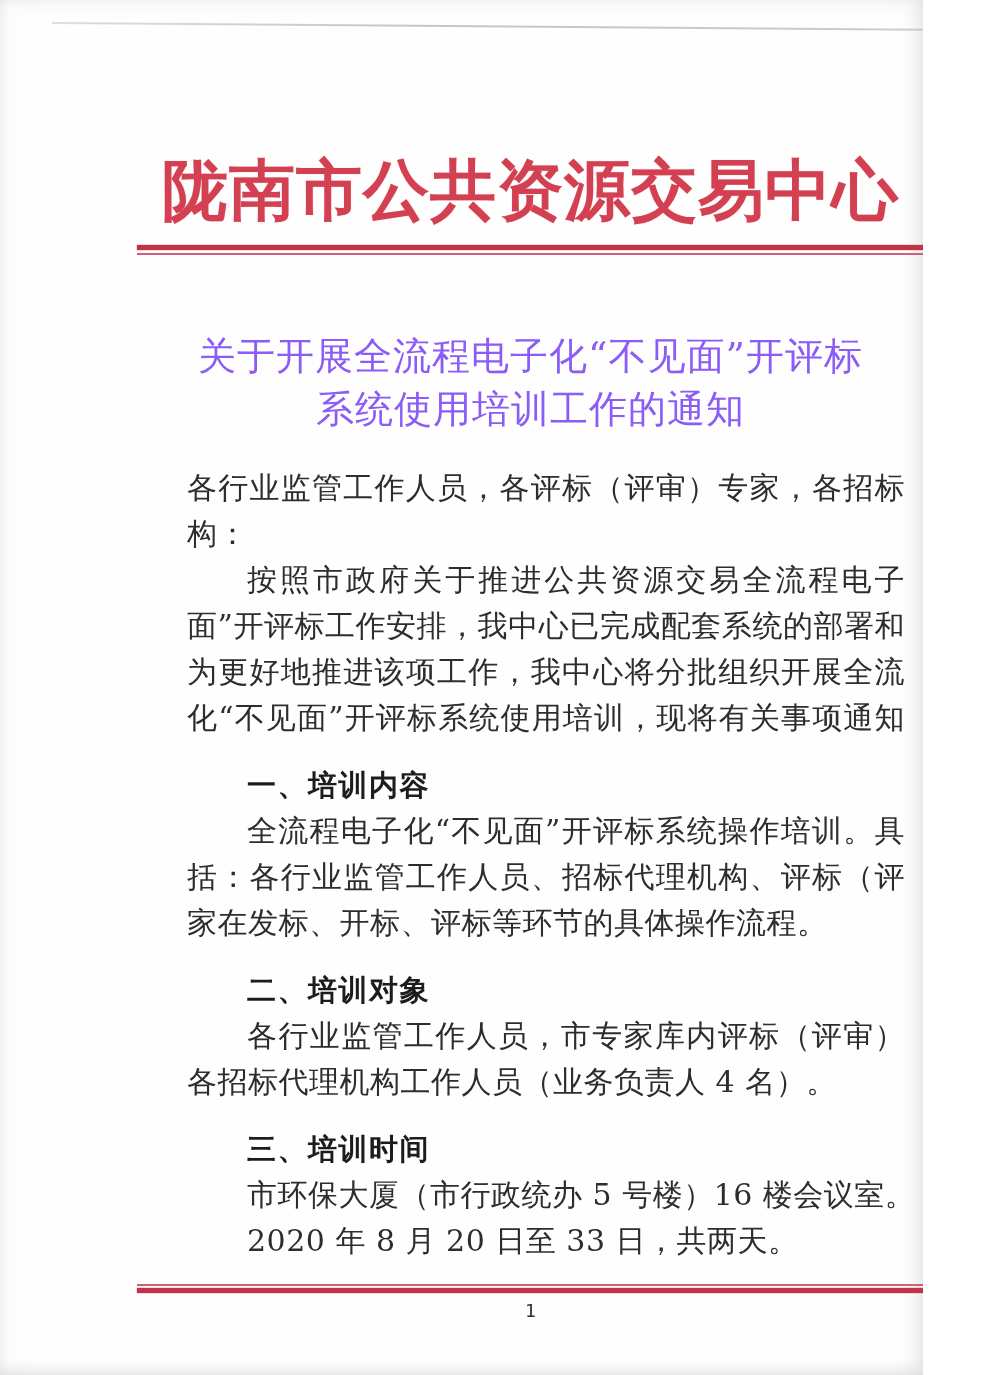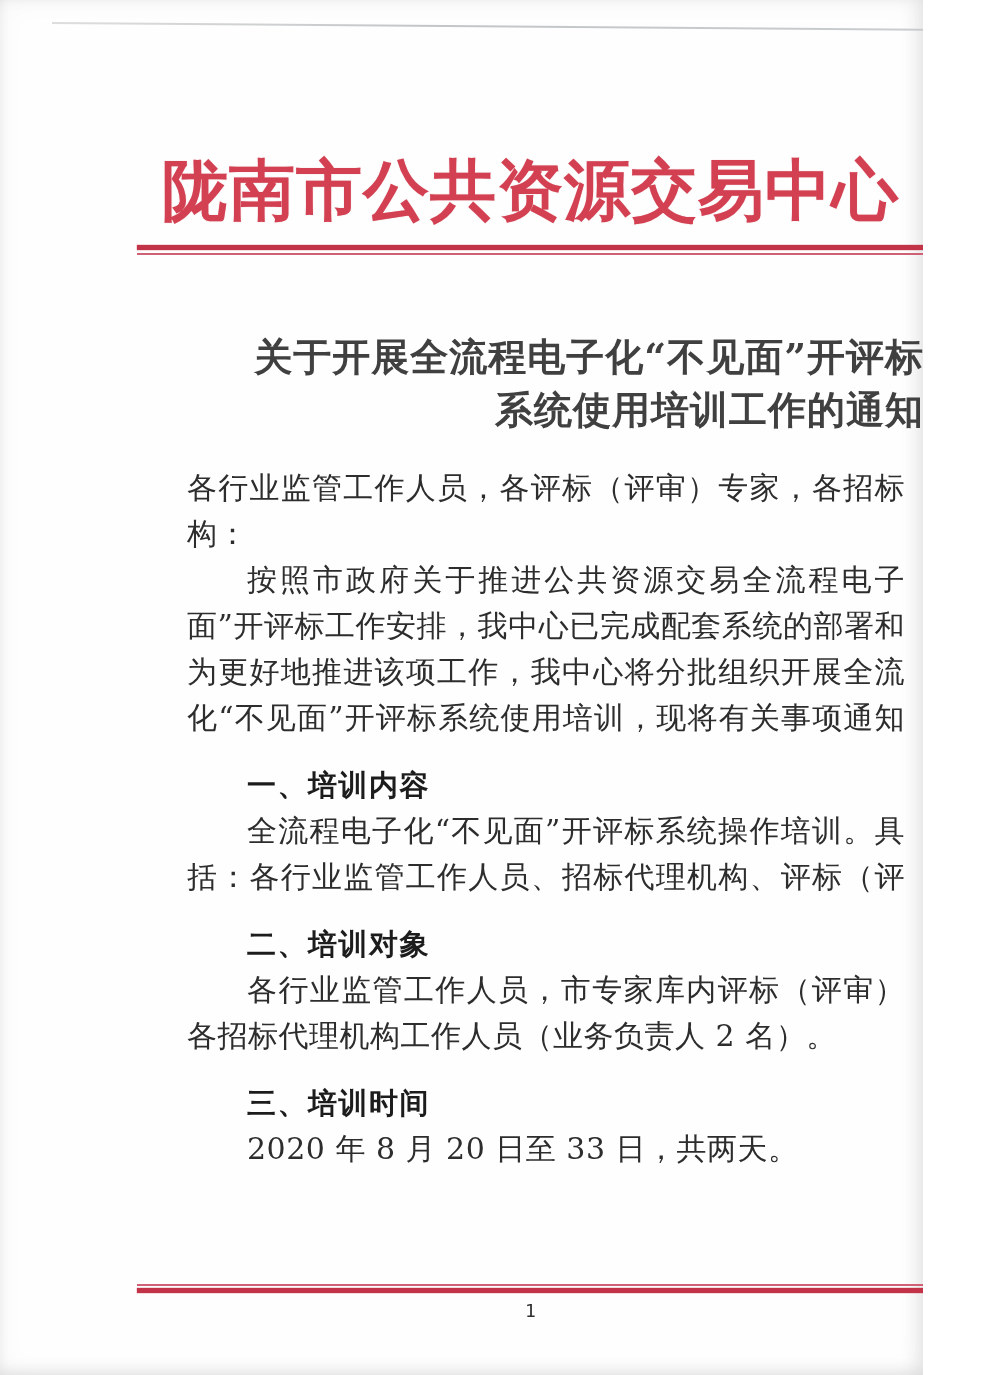--- a/index.html
+++ b/index.html
@@ -62,27 +62,27 @@
     height: 2px;
     background: #cf6075;
   }
   .rule .gap { height: 3px; }
   .rule-footer .gap { height: 2px; }
   .doc-title {
     position: absolute;
     top: 330px;
     left: 137px;
     width: 787px;
-    text-align: right;
+    text-align: center;
     font-family: "DejaVu Serif", "Liberation Serif", serif;
-    font-weight: bold;
+    font-weight: normal;
     font-size: 38px;
     line-height: 53px;
     letter-spacing: 1px;
-    color: #404040;
+    color: #8b5cf6;
   }
   .body-block {
     position: absolute;
     top: 465px;
     left: 187px;
     width: 718px;
     color: #2d2d2d;
     font-size: 30px;
   }
   .ln {
@@ -141,24 +141,26 @@
   <div class="body-block">
     <div class="ln full">各行业监管工作人员，各评标（评审）专家，各招标代理机</div>
     <div class="ln">构：</div>
     <div class="ln full indent">按照市政府关于推进公共资源交易全流程电子化“不见</div>
     <div class="ln full">面”开评标工作安排，我中心已完成配套系统的部署和调试。</div>
     <div class="ln full">为更好地推进该项工作，我中心将分批组织开展全流程电子</div>
     <div class="ln full">化“不见面”开评标系统使用培训，现将有关事项通知如下：</div>
     <div class="ln heading indent">一、培训内容</div>
     <div class="ln full indent">全流程电子化“不见面”开评标系统操作培训。具体包</div>
     <div class="ln full">括：各行业监管工作人员、招标代理机构、评标（评审）专</div>
+    <div class="ln">家在发标、开标、评标等环节的具体操作流程。</div>
     <div class="ln heading indent">二、培训对象</div>
     <div class="ln full indent">各行业监管工作人员，市专家库内评标（评审）专家，</div>
-    <div class="ln">各招标代理机构工作人员（业务负责人 2 名）。</div>
+    <div class="ln">各招标代理机构工作人员（业务负责人 4 名）。</div>
     <div class="ln heading indent">三、培训时间</div>
+    <div class="ln indent">市环保大厦（市行政统办 5 号楼）16 楼会议室。</div>
     <div class="ln indent">2020 年 8 月 20 日至 33 日，共两天。</div>
   </div>
 
   <div class="rule rule-footer">
     <div class="thin"></div>
     <div class="gap"></div>
     <div class="thick"></div>
   </div>
 
   <div class="page-num">1</div>

